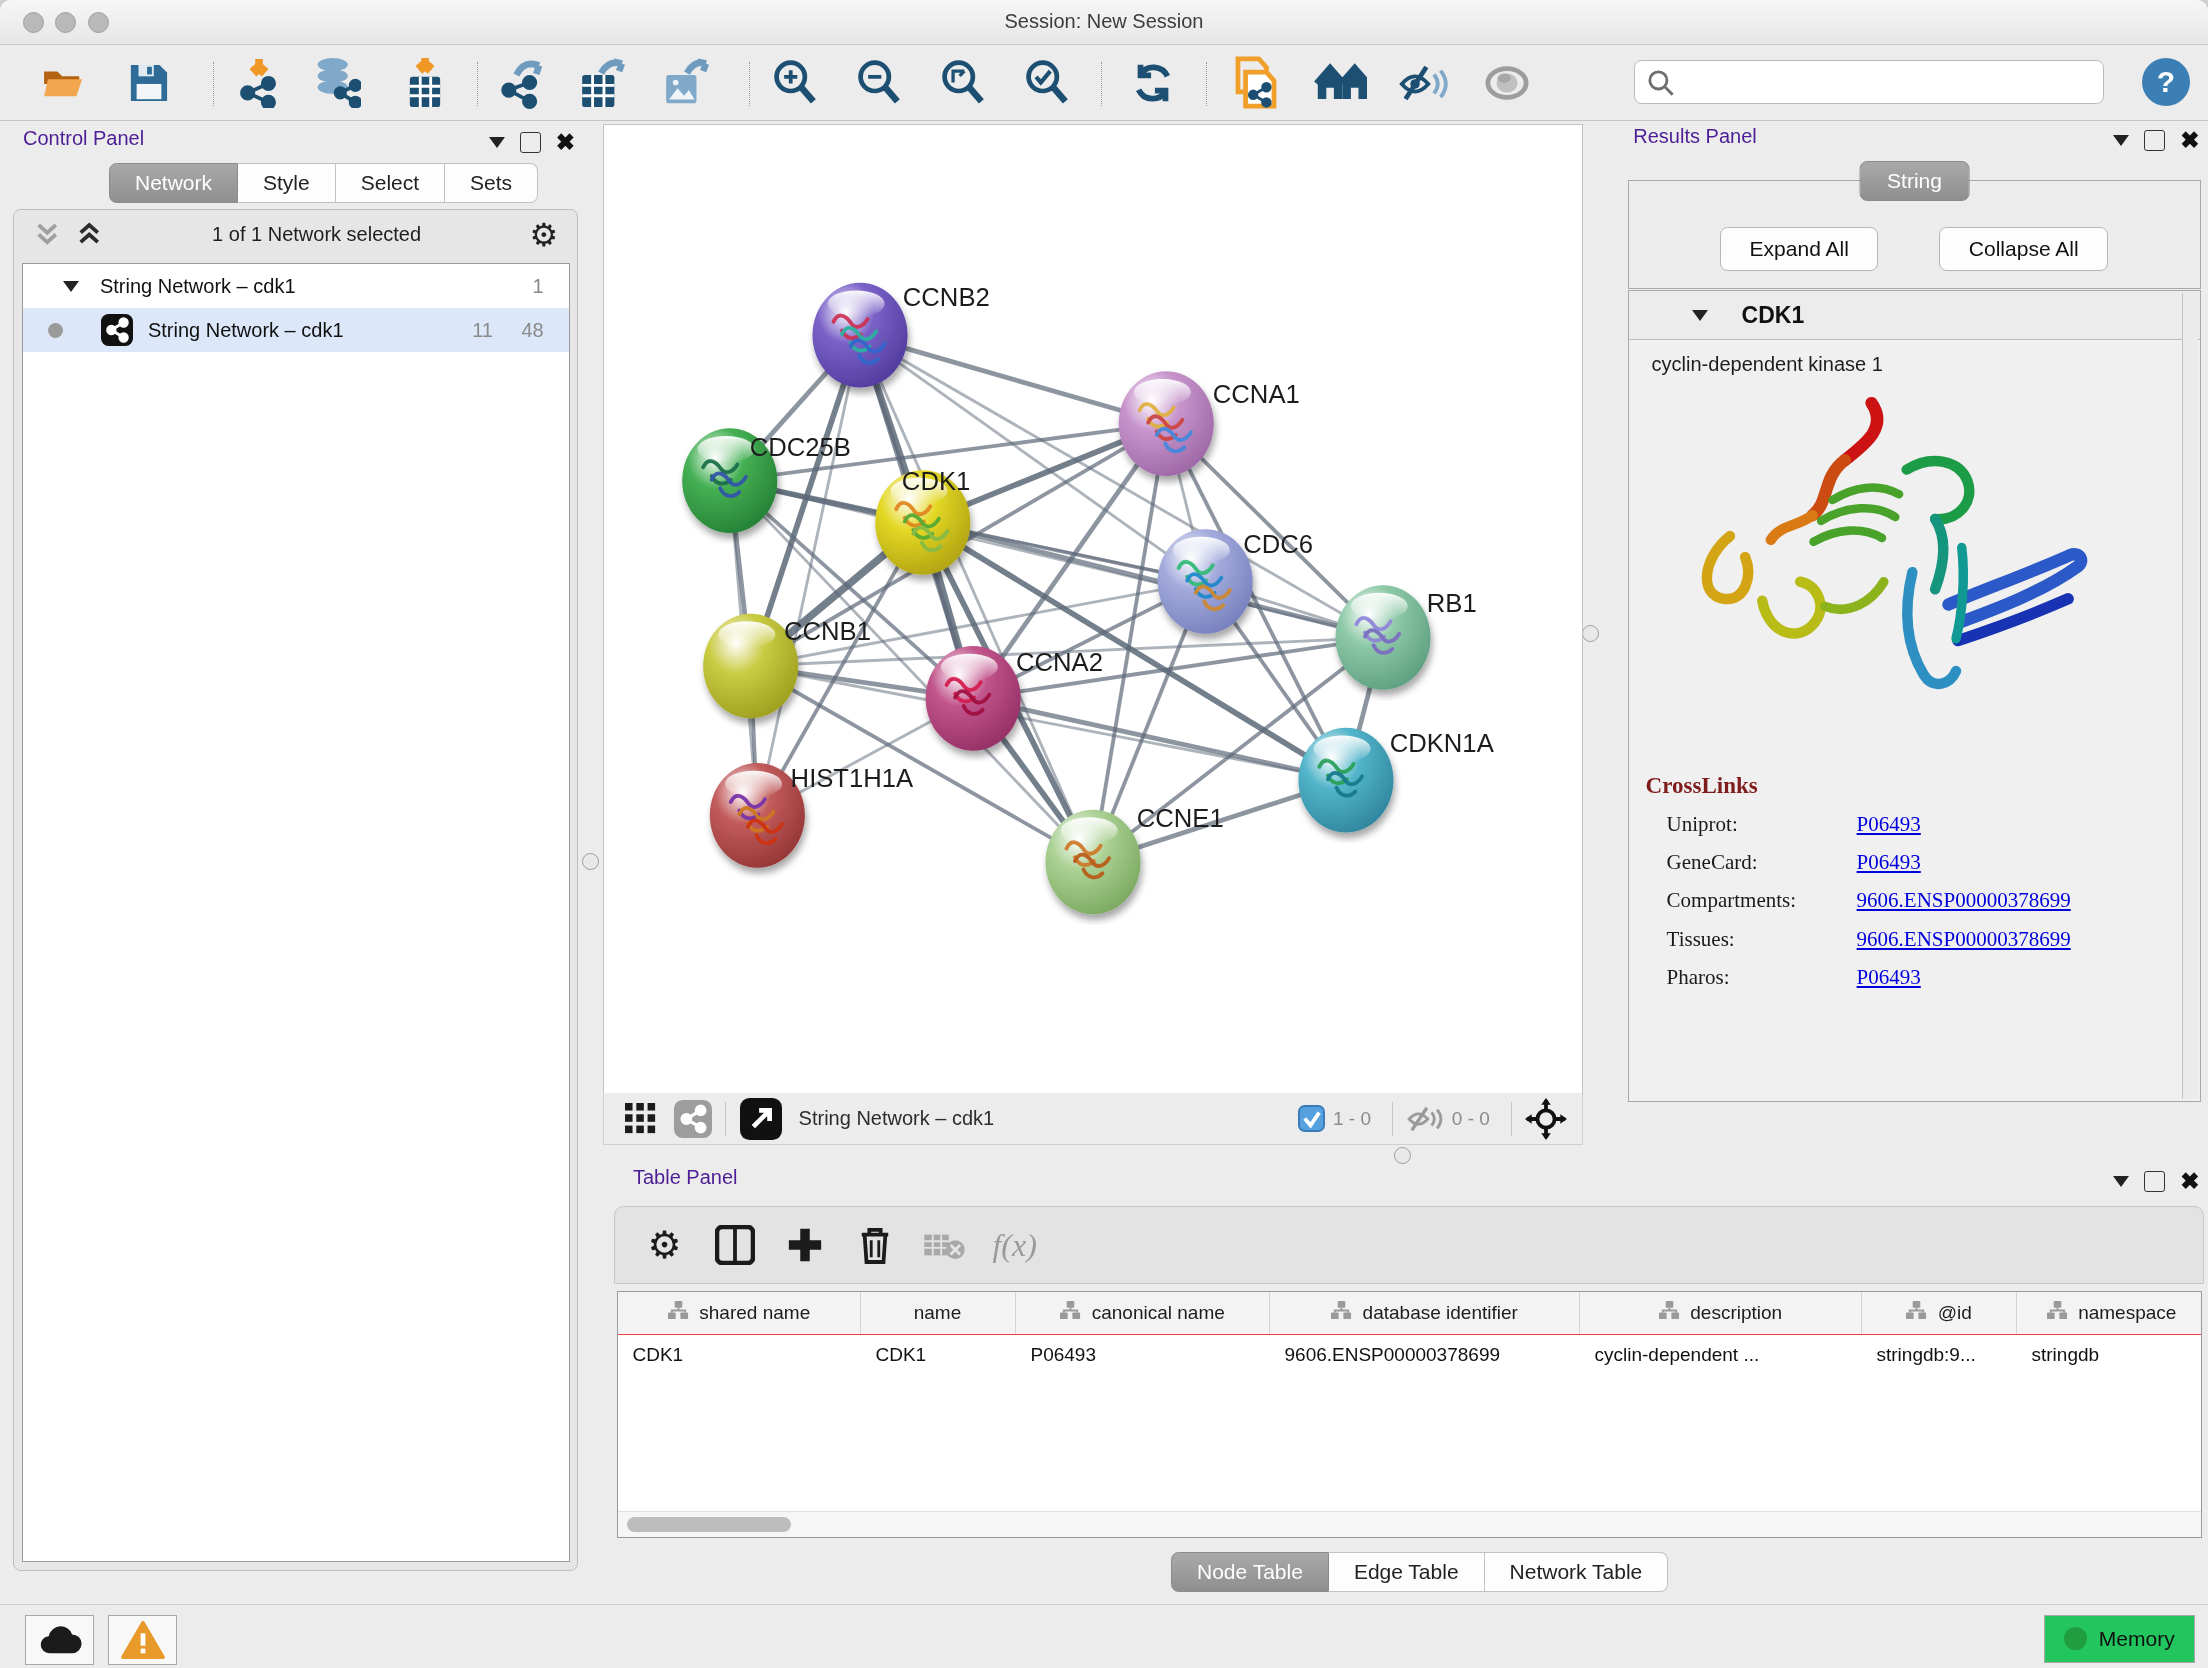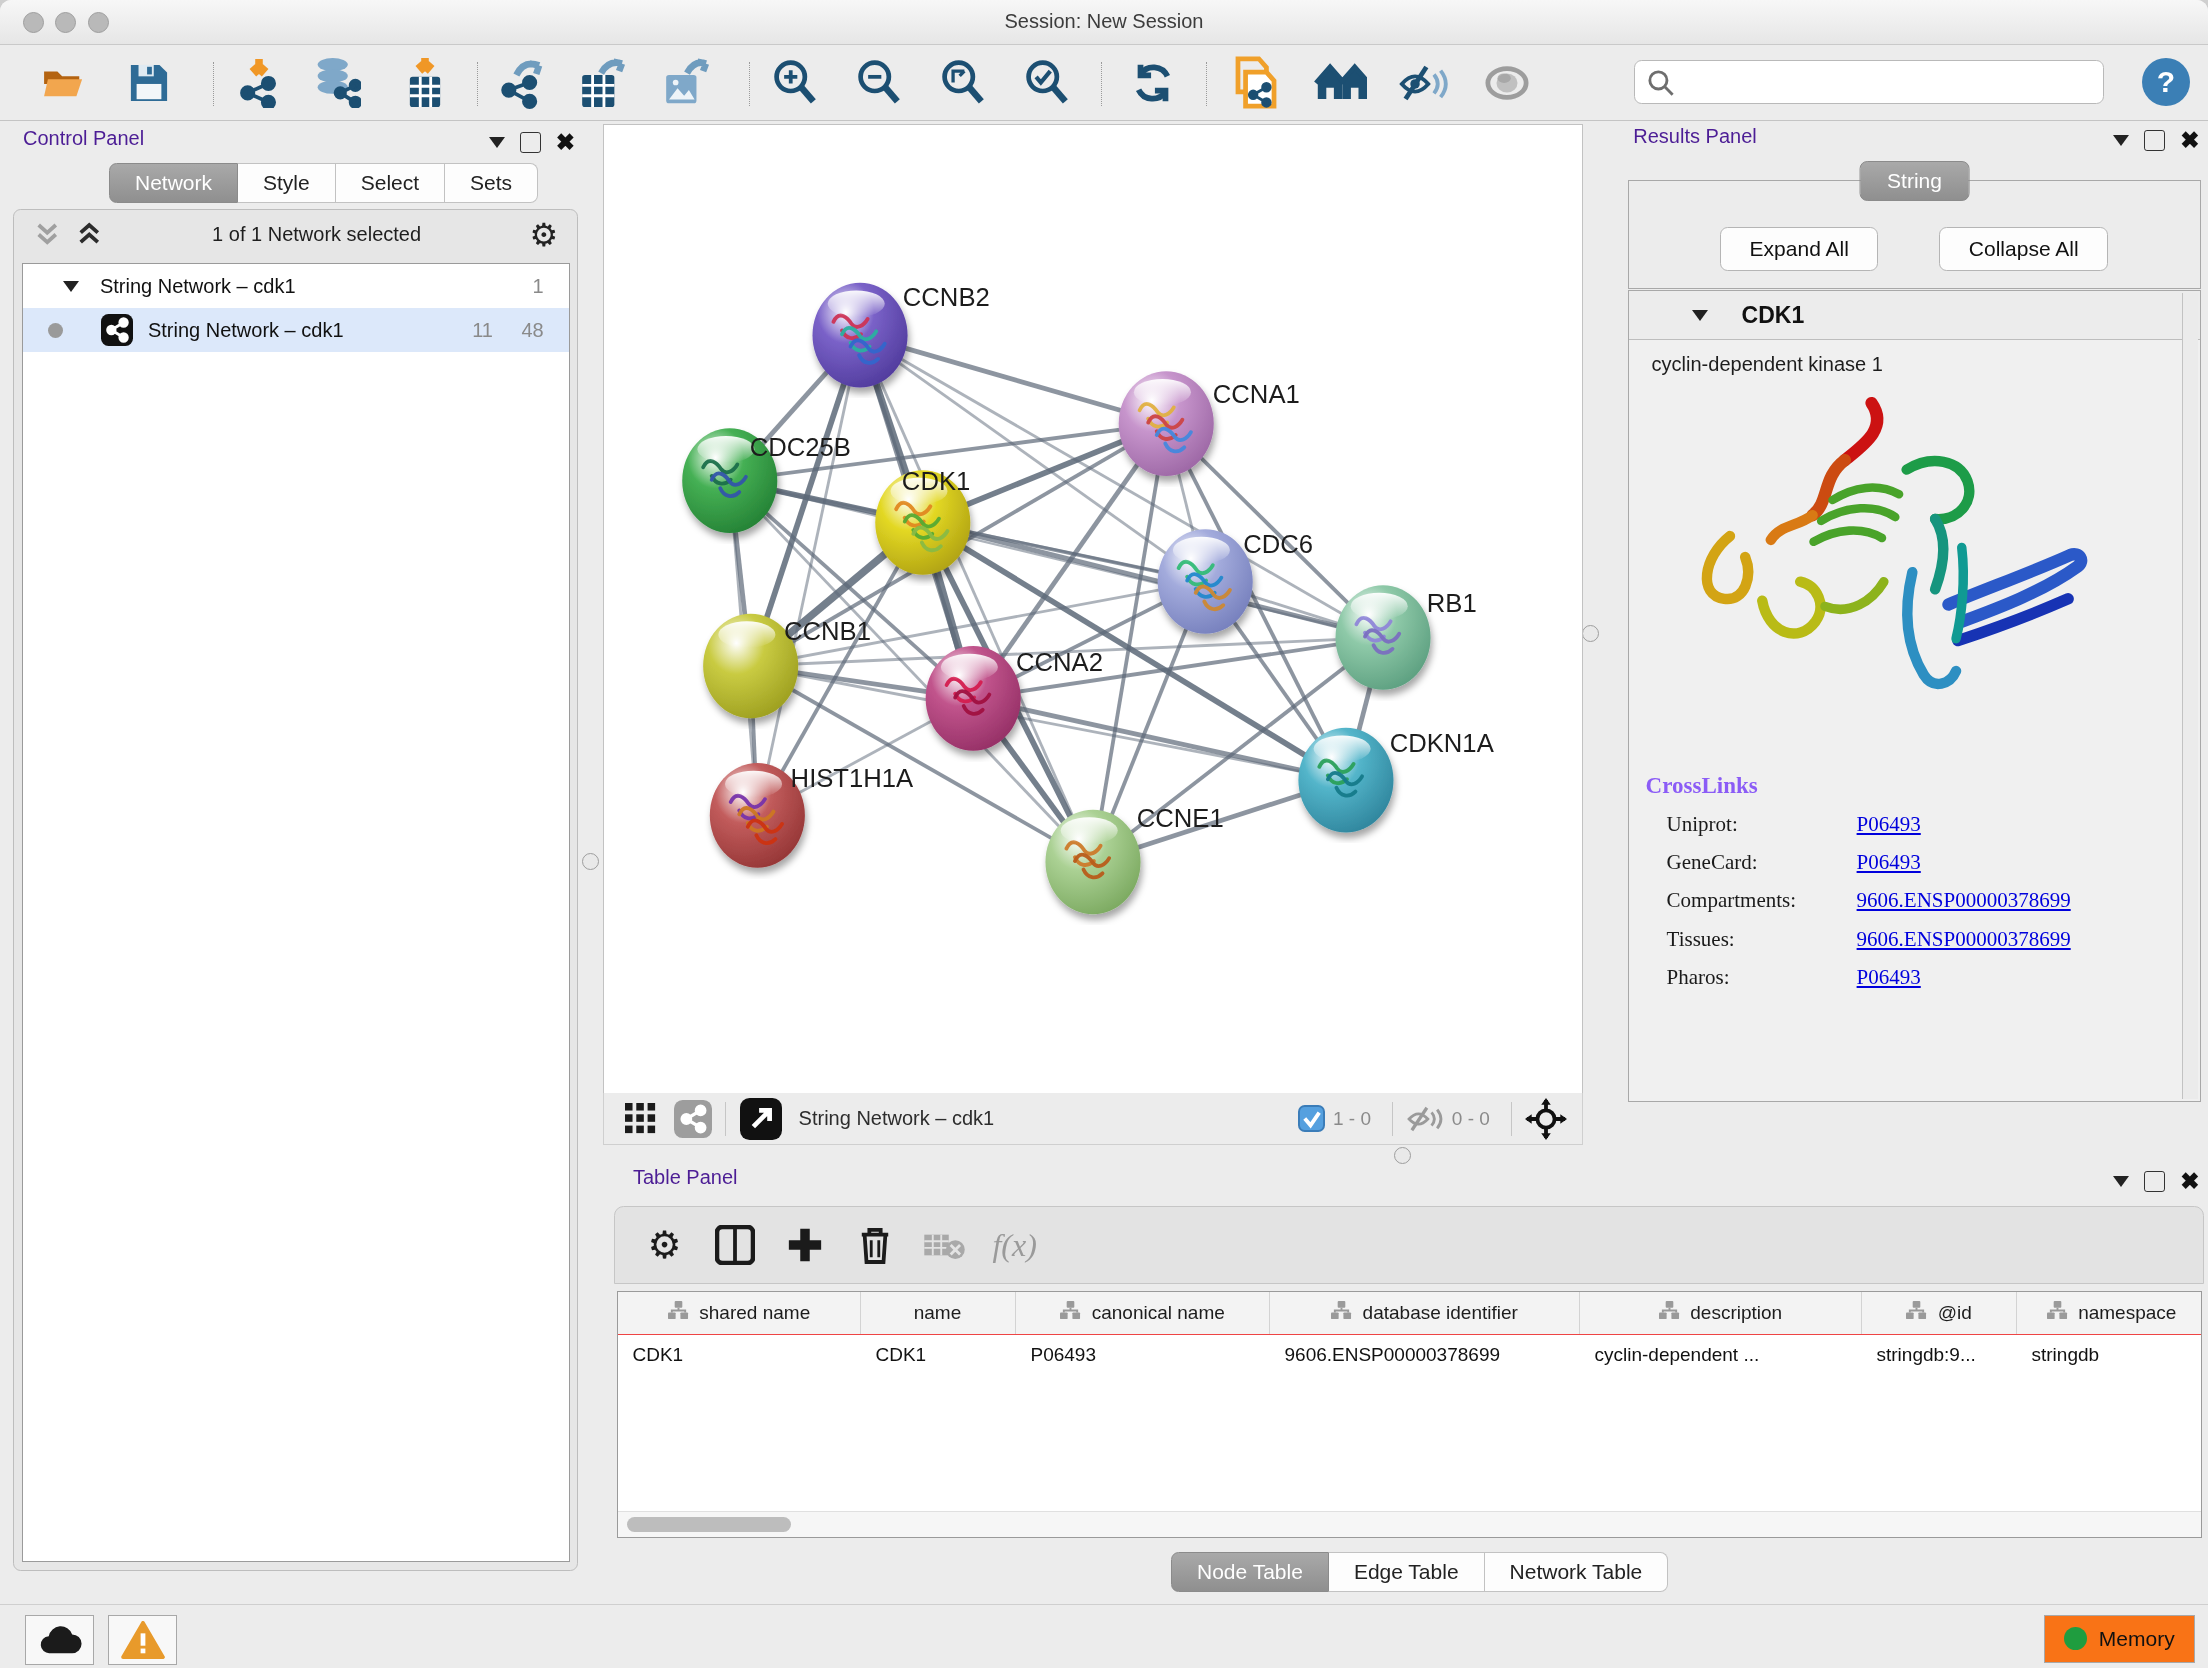--- a/index.html
+++ b/index.html
@@ -67,21 +67,21 @@
     border:1px solid #a8a8a8;}
   .rp-btn{height:42px;line-height:42px;padding:0 28.5px;background:#fdfdfd;
     border:1px solid #b5b5b5;border-radius:7.6px;font-size:21px;color:#111;}
   #rp-boxB{position:absolute;left:7.6px;top:169px;width:571px;height:810px;background:#f0f0f0;
     border:1px solid #a8a8a8;}
   #gene-header{height:48px;background:#ececec;border-bottom:1px solid #bdbdbd;display:flex;
     align-items:center;}
   #gene-name{font-size:23px;font-weight:bold;color:#111;margin-left:34px;}
   #gene-desc{font-size:20px;color:#1d1d1d;margin:13.3px 0 0 23px;}
   #crosslinks{font-family:"Liberation Serif",serif;margin:3.8px 0 0 17px;}
-  #crosslinks-title{font-size:23px;font-weight:bold;color:#8b5cf6;}
+  #crosslinks-title{font-size:23px;font-weight:bold;color:#7f1d1d;}
   .cl-row{display:flex;margin-top:13.3px;}
   .cl-label{width:190px;font-size:21px;color:#1a1a1a;margin-left:21px;}
   .cl-link{font-size:21px;color:#0000dd;text-decoration:underline;}
   #rp-scroll{position:absolute;right:1.9px;top:1.9px;bottom:1.9px;width:15px;background:#ebebeb;
     border-left:1px solid #c2c2c2;}
   
   .split-dot{position:absolute;width:15px;height:15px;border-radius:50%;background:#e9e9e9;
     border:1px solid #9e9e9e;}
   
   #table-panel{position:absolute;left:606px;top:1158px;width:1603px;height:438px;}
@@ -101,21 +101,21 @@
   #tbl-hscroll{position:absolute;left:0;right:0;bottom:0;height:25px;background:#f6f6f6;
     border-top:1px solid #e0e0e0;}
   #tbl-thumb{position:absolute;left:9.5px;top:4.8px;width:164px;height:15px;border-radius:7.6px;
     background:#bdbdbd;}
   #tbl-tabs{position:absolute;left:521px;top:394px;}
   
   #statusbar{position:absolute;left:0;bottom:0;width:100%;height:63px;background:#ececec;
     border-top:1px solid #cfcfcf;}
   .sb-btn{position:absolute;top:9.5px;width:67px;height:48px;background:#f8f8f8;
     border:1.9px solid #a8a8a8;display:flex;align-items:center;justify-content:center;}
-  #memory-btn{position:absolute;right:13.3px;top:9.5px;height:46px;background:#f97316;
+  #memory-btn{position:absolute;right:13.3px;top:9.5px;height:46px;background:#22c55e;
     border:1.9px solid #a8a8a8;display:flex;align-items:center;gap:11.4px;padding:0 19px;
     font-size:21px;color:#111;}
   #mem-dot{width:23px;height:23px;border-radius:50%;background:#1f9d3f;}
   .tri-down{display:inline-block;width:0;height:0;border-left:8.6px solid transparent;
     border-right:8.6px solid transparent;border-top:11.4px solid #222;}
 </style>
 </head>
 <body>
 
 <div id="window">

